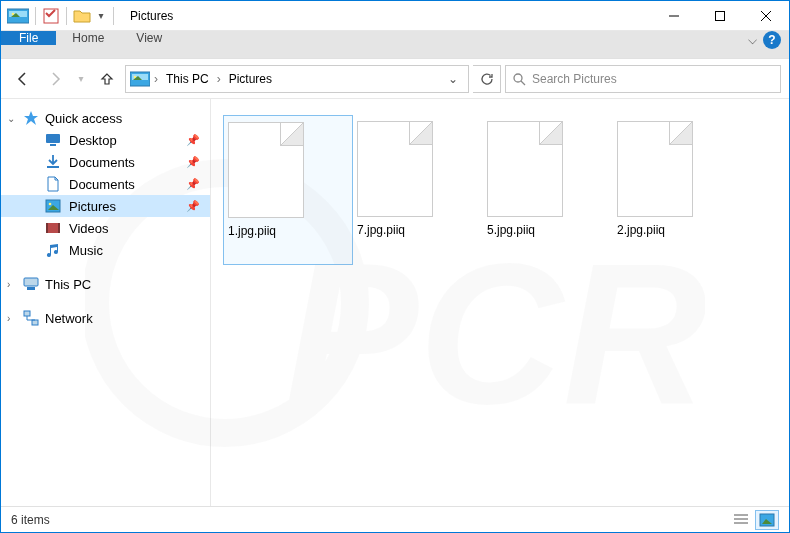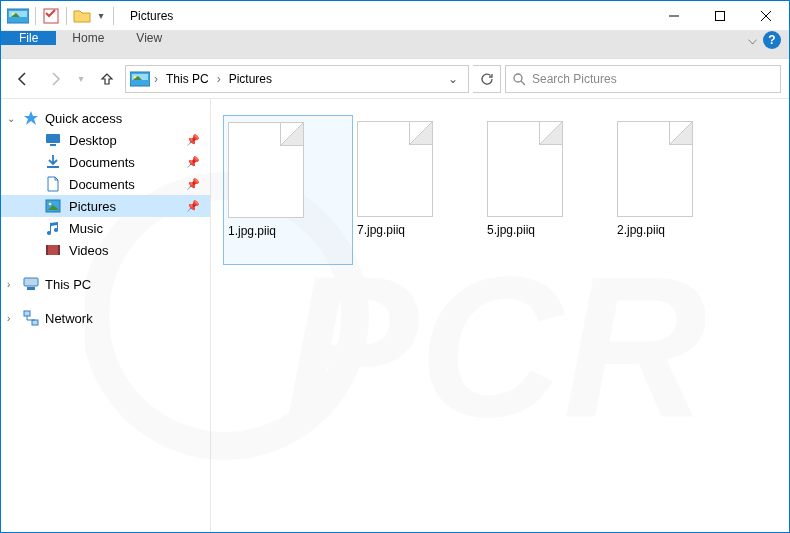--- a/index.html
+++ b/index.html
@@ -236,34 +236,34 @@
                 <circle cx="5" cy="6" r="1.3" fill="#fff176"></circle>
                 <polygon points="3,12 8,7 14,12" fill="#4e8a3a"></polygon>
               </svg>
             </span>
           <span>Pictures</span>
           <span class="pin">📌</span>
         </div>
         <div class="nav-item">
           <span class="nav-icon">
               <svg viewBox="0 0 16 16">
-                <path d="M6 13a2 2 0 1 1-1-1.7V3l8-1v8a2 2 0 1 1-1-1.7V5L6 6z" fill="#2e7ec7"></path>
-              </svg>
-            </span>
-          <span>Music</span>
-        </div>
-        <div class="nav-item">
-          <span class="nav-icon">
-              <svg viewBox="0 0 16 16">
                 <rect x="1" y="3" width="14" height="10" fill="#b84a4a" rx="1"></rect>
                 <rect x="1" y="3" width="2" height="10" fill="#733"></rect>
                 <rect x="13" y="3" width="2" height="10" fill="#733"></rect>
               </svg>
             </span>
           <span>Videos</span>
+        </div>
+        <div class="nav-item">
+          <span class="nav-icon">
+              <svg viewBox="0 0 16 16">
+                <path d="M6 13a2 2 0 1 1-1-1.7V3l8-1v8a2 2 0 1 1-1-1.7V5L6 6z" fill="#2e7ec7"></path>
+              </svg>
+            </span>
+          <span>Music</span>
         </div>
       </div>
       <div class="nav-group">
         <div class="nav-head">
           <span class="nav-caret">›</span>
           <span class="nav-icon">
               <svg viewBox="0 0 16 16">
                 <rect x="1" y="2" width="14" height="8" fill="#bcd7ea" stroke="#2e7ec7" rx="1"></rect>
                 <rect x="4" y="11" width="8" height="3" fill="#2e7ec7"></rect>
               </svg>
@@ -307,14 +307,31 @@
         </div>
         <div class="file-item">
           <div class="file-thumb">
             <div class="blank-page"></div>
           </div>
           <div class="file-name">2.jpg.piiq</div>
         </div>
       </div>
   </div>
 
+  <div class="statusbar">
+    <span>6 items</span>
+    <div class="status-spacer"></div>
+    <div class="view-btn">
+        <svg width="16" height="14" viewBox="0 0 16 14">
+          <line x1="1" y1="2" x2="15" y2="2" stroke="#555"></line>
+          <line x1="1" y1="6" x2="15" y2="6" stroke="#555"></line>
+          <line x1="1" y1="10" x2="15" y2="10" stroke="#555"></line>
+        </svg>
+      </div>
+    <div class="view-btn active">
+        <svg width="16" height="14" viewBox="0 0 16 14">
+          <rect x="1" y="1" width="14" height="12" fill="#3ba7e3" stroke="#2b79ad"></rect>
+          <polygon points="3,11 7,6 13,11" fill="#4e8a3a"></polygon>
+        </svg>
+      </div>
+  </div>
 
 </div>
 
 </body></html>

